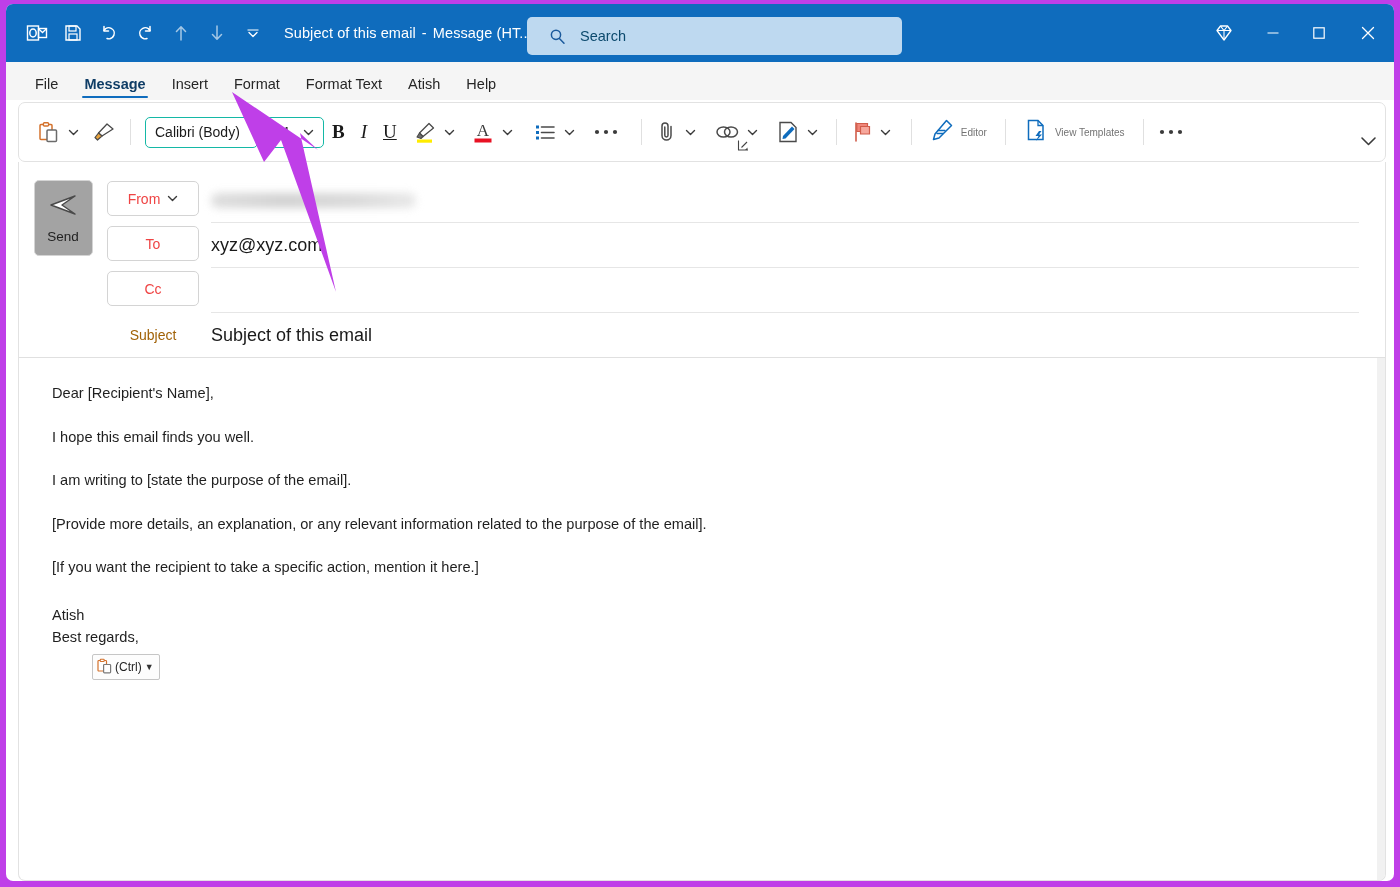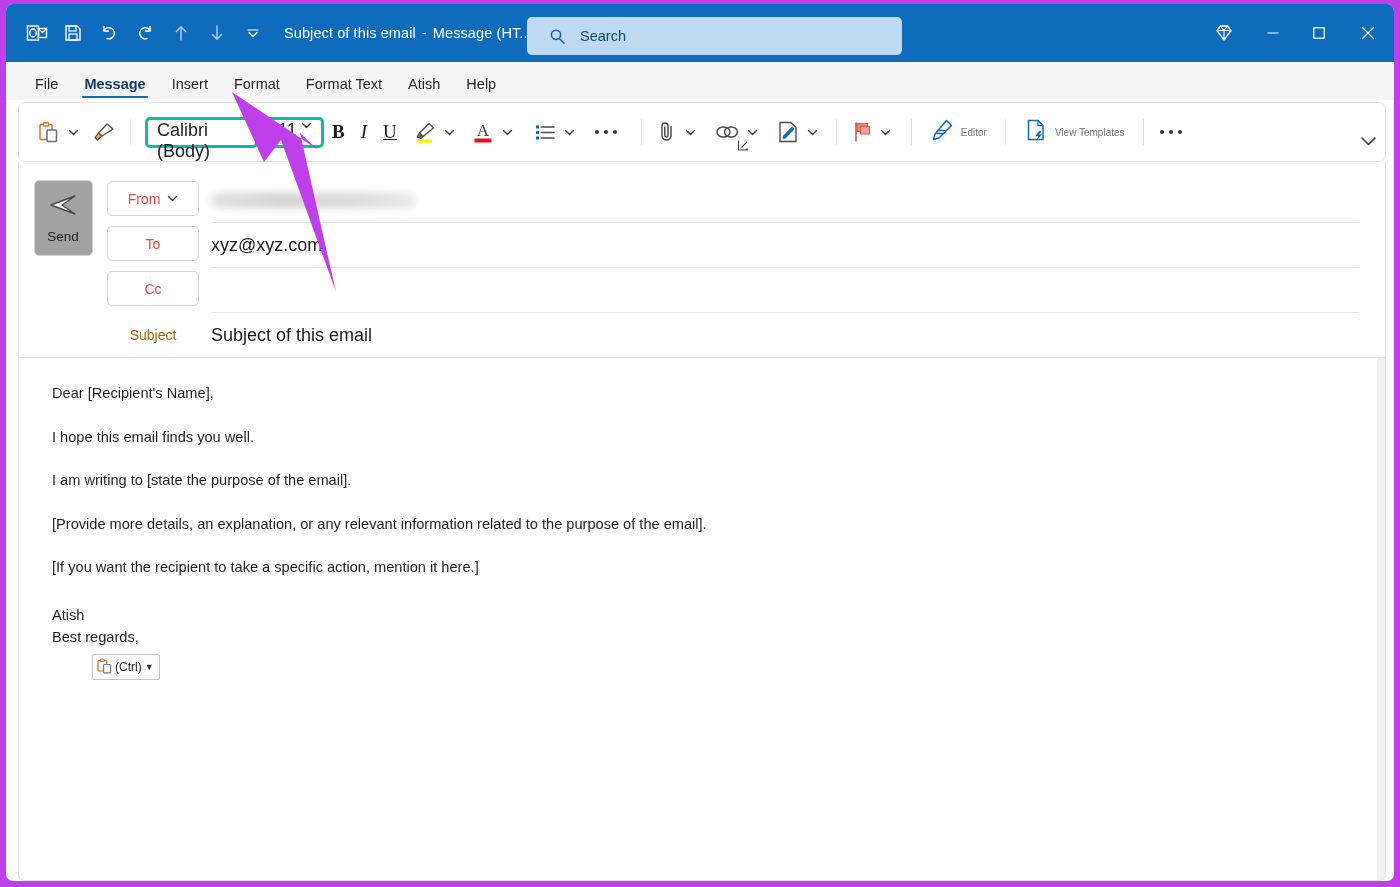--- a/index.html
+++ b/index.html
@@ -151,25 +151,25 @@
     display: flex; align-items: center; justify-content: center;
     color: #3b3b3b;
   }
   .rsep {
     width: 1px; height: 26px;
     background: #e0e0e0;
     margin: 0 10px;
   }
   .fontbox {
     height: 31px;
-    border: 3px solid #14b8a6;
+    border: 1px solid #14b8a6;
     border-radius: 5px;
-    display: flex; 
+    display: flex; align-items: center;
     padding: 0 9px;
-    font-size: 18px;
+    font-size: 14px;
     color: #1a1a1a;
     background: #fff;
   }
   .fontbox.name { width: 113px; margin-left: 4px; }
   .fontbox.size { width: 58px; margin-left: 8px; justify-content: space-between; }
   .rlabel {
     font-size: 10px;
     color: #737373;
     margin-left: 7px;
     white-space: nowrap;

